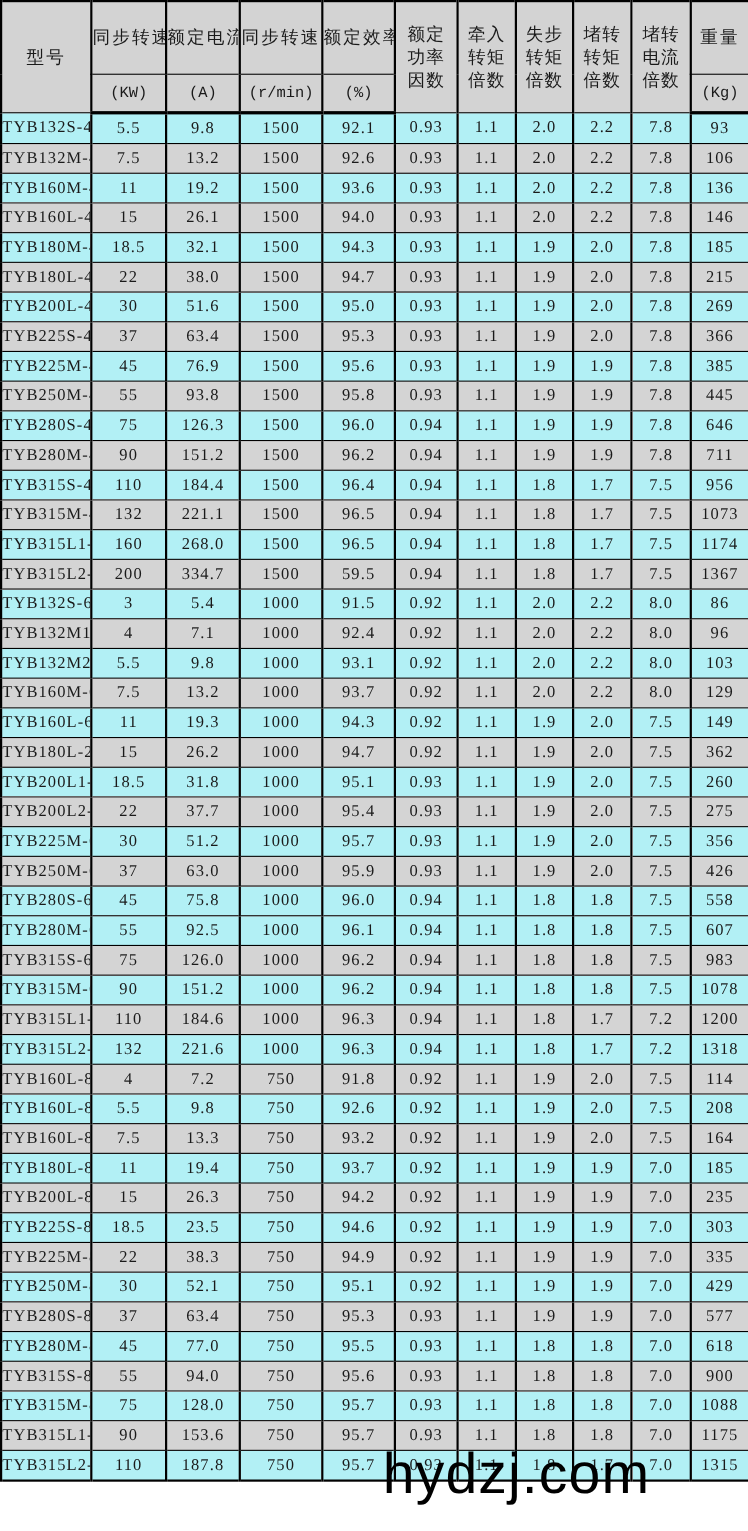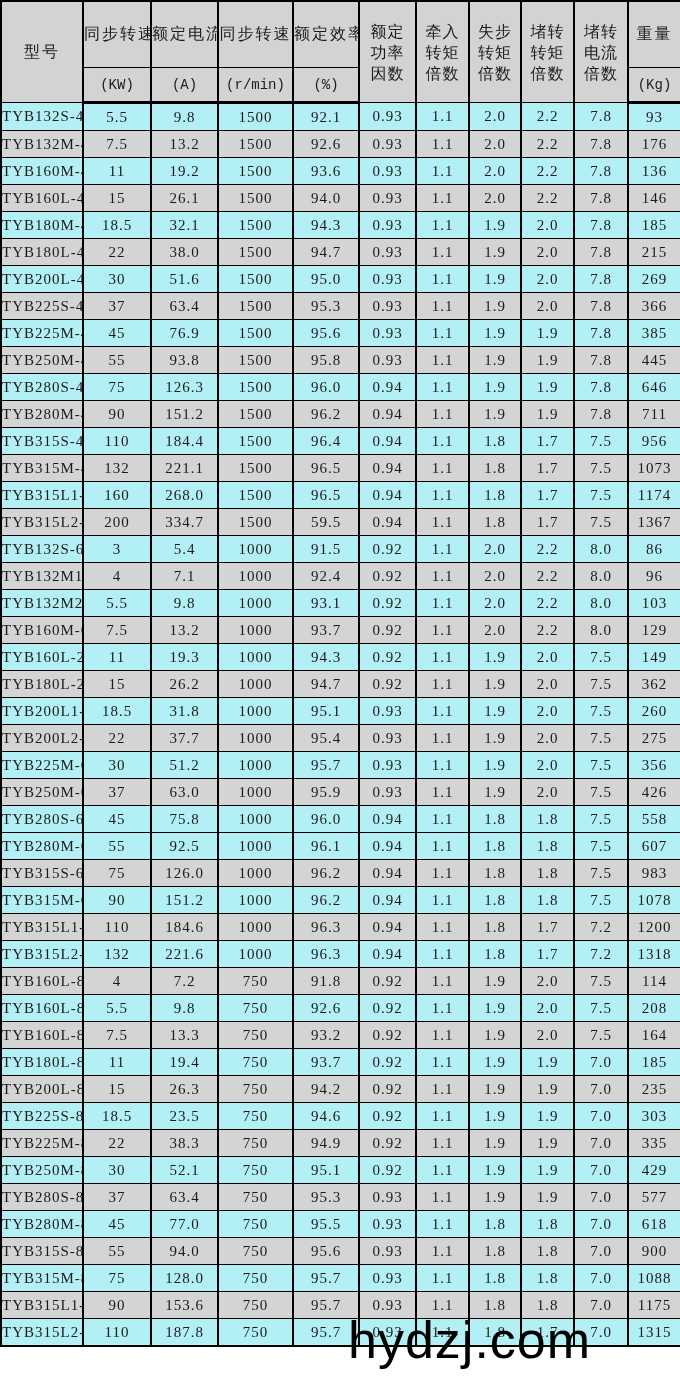--- a/index.html
+++ b/index.html
@@ -141,21 +141,21 @@
           <td>TYB132M-4</td>
           <td>7.5</td>
           <td>13.2</td>
           <td>1500</td>
           <td>92.6</td>
           <td>0.93</td>
           <td>1.1</td>
           <td>2.0</td>
           <td>2.2</td>
           <td>7.8</td>
-          <td>176</td>
+          <td>106</td>
         </tr>
         <tr class="cyan">
           <td>TYB160M-4</td>
           <td>11</td>
           <td>19.2</td>
           <td>1500</td>
           <td>93.6</td>
           <td>0.93</td>
           <td>1.1</td>
           <td>2.0</td>
@@ -378,21 +378,21 @@
           <td>1000</td>
           <td>93.7</td>
           <td>0.92</td>
           <td>1.1</td>
           <td>2.0</td>
           <td>2.2</td>
           <td>8.0</td>
           <td>129</td>
         </tr>
         <tr class="cyan">
-          <td>TYB160L-2</td>
+          <td>TYB160L-6</td>
           <td>11</td>
           <td>19.3</td>
           <td>1000</td>
           <td>94.3</td>
           <td>0.92</td>
           <td>1.1</td>
           <td>1.9</td>
           <td>2.0</td>
           <td>7.5</td>
           <td>149</td>

